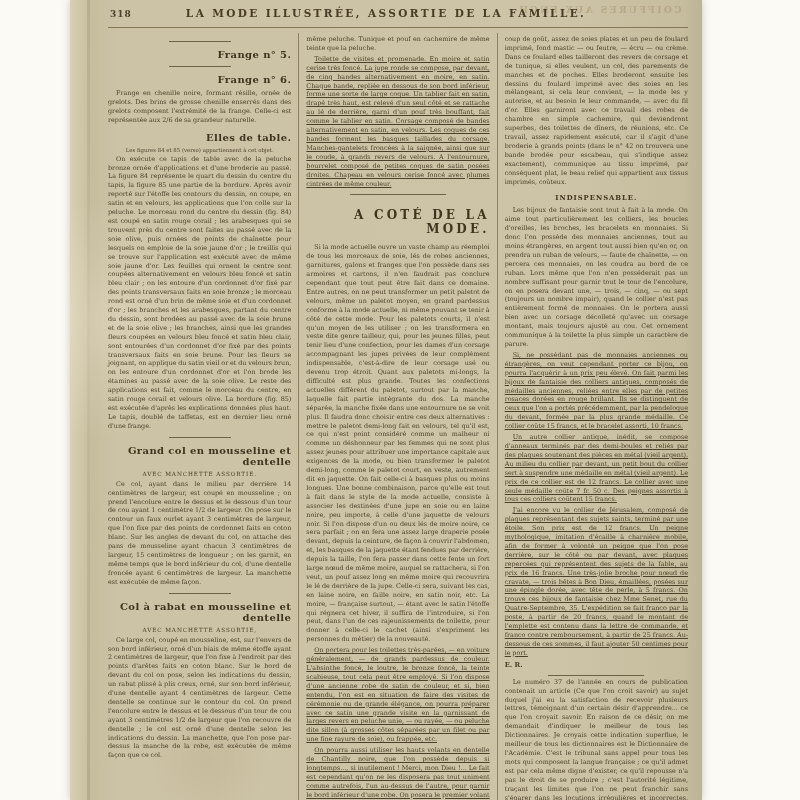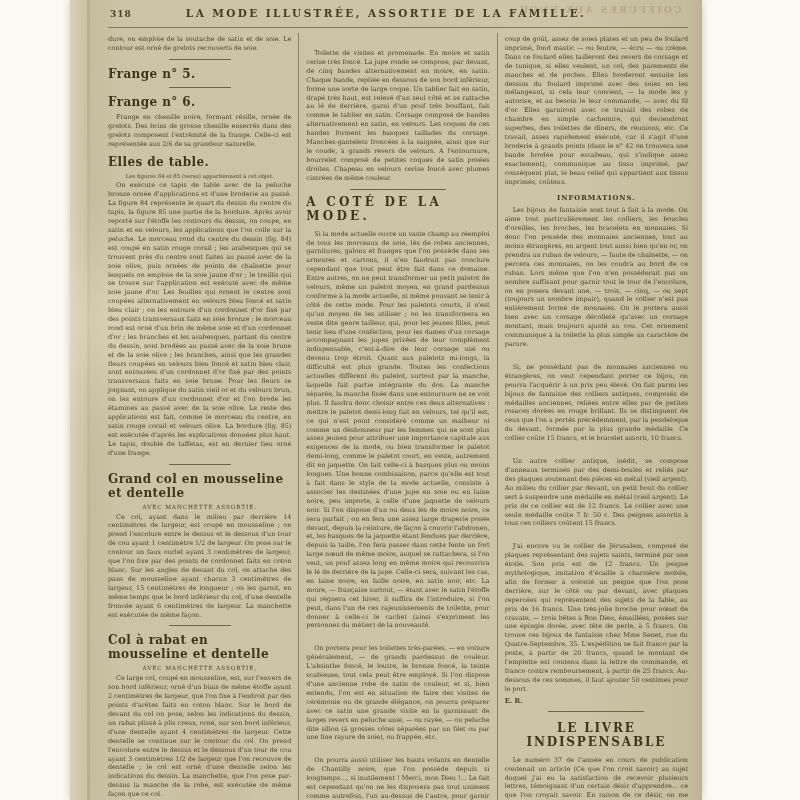--- a/index.html
+++ b/index.html
@@ -20,85 +20,84 @@
   .masthead{text-align:center;font-size:10.5px;font-weight:bold;letter-spacing:2.4px;color:#473c25;}
   .headrule{margin:4px 14px 0 38px;border-top:1px solid #857857;}
   .columns{display:flex;align-items:stretch;margin:5px 14px 0 38px;}
   .col{flex:1 1 0;padding:2px 7px 0 7px;min-height:745px;}
   .col.c1{padding-left:0;}
   .col.c3{padding-right:0;}
   .col + .col{border-left:1px solid rgba(120,107,75,0.75);}
   p.body{margin:0;font-size:6.4px;line-height:8.9px;text-align:justify;color:#4b4029;
          word-spacing:-0.2px;}
   p.indent{text-indent:8px;}
-  p.sp{margin-top:14px;}
-  .sec{margin:7px 0 4px;font-size:12px;font-weight:bold;text-align:left;letter-spacing:0.4px;color:#3f351e;}
+  p.sp{margin-top:2px;text-decoration:underline;}
+  .sec{margin:7px 0 4px;font-size:10px;font-weight:bold;text-align:right;letter-spacing:0.4px;color:#3f351e;}
   .sub{margin:0 0 3px;font-size:5.7px;text-align:center;letter-spacing:0.9px;color:#4b4029;}
   .note{margin:0 0 2px;font-size:5.4px;text-align:center;color:#4b4029;}
   .rule{width:62px;border-top:1px solid #6e6244;margin:6px auto 2px;}
   .rule.wide{width:96px;}
-  .bigtitle{margin:5px 0 7px;font-size:12px;font-weight:bold;text-align:left;letter-spacing:3.2px;color:#3f351e;}
+  .bigtitle{margin:13px 0 7px;font-size:12px;font-weight:bold;text-align:right;letter-spacing:3.2px;color:#3f351e;}
   .smalltitle{margin:8px 0 4px;font-size:6.8px;font-weight:bold;text-align:center;letter-spacing:1px;color:#42371f;}
   .livretitle{margin:9px 0 7px;font-size:12px;font-weight:bold;text-align:center;letter-spacing:1.8px;color:#3f351e;}
   .sig{margin:3px 26px 0 0;font-size:6.8px;font-weight:bold;text-align:left;color:#4b4029;}
 </style>
 </head>
 <body>
 
 <div class="canvas">
   <div class="page">
     <div class="ghost">COIFFURES AUX ENCH</div>
 
     <div class="header">
       <span class="pageno">318</span>
       <div class="masthead">LA MODE ILLUSTRÉE, ASSORTIE DE LA FAMILLE.</div>
     </div>
     <div class="headrule"></div>
 
     <div class="columns">
 
       <div class="col c1">
-        <p class="body">dure, on emploie de la soutache de satin et de soie. Le contour est orné de grelots recouverts de soie.</p>
         <div class="rule"></div>
         <h3 class="sec">Frange n° 5.</h3>
         <div class="rule"></div>
         <h3 class="sec">Frange n° 6.</h3>
         <p class="body indent">Frange en chenille noire, formant résille, ornée de grelots. Des brins de grosse chenille enserrés dans des grelots composent l'extrémité de la frange. Celle-ci est représentée aux 2/6 de sa grandeur naturelle.</p>
         <h3 class="sec">Elles de table.</h3>
         <p class="note">Les figures 84 et 85 (verso) appartiennent à cet objet.</p>
         <p class="body indent">On exécute ce tapis de table avec de la peluche bronze ornée d'applications et d'une broderie au passé. La figure 84 représente le quart du dessin du centre du tapis, la figure 85 une partie de la bordure. Après avoir reporté sur l'étoffe les contours du dessin, on coupe, en satin et en velours, les applications que l'on colle sur la peluche. Le morceau rond du centre du dessin (fig. 84) est coupé en satin rouge corail ; les arabesques qui se trouvent près du centre sont faites au passé avec de la soie olive, puis ornées de points de chaînette pour lesquels on emploie de la soie jaune d'or ; le treillis qui se trouve sur l'application est exécuté avec de même soie jaune d'or. Les feuilles qui ornent le centre sont coupées alternativement en velours bleu foncé et satin bleu clair ; on les entoure d'un cordonnet d'or fixé par des points transversaux faits en soie bronze ; le morceau rond est orné d'un brin de même soie et d'un cordonnet d'or ; les branches et les arabesques, partant du centre du dessin, sont brodées au passé avec de la soie brune et de la soie olive ; les branches, ainsi que les grandes fleurs coupées en velours bleu foncé et satin bleu clair, sont entourées d'un cordonnet d'or fixé par des points transversaux faits en soie brune. Pour les fleurs se joignant, on applique du satin vieil or et du velours brun, on les entoure d'un cordonnet d'or et l'on brode les étamines au passé avec de la soie olive. Le reste des applications est fait, comme le morceau du centre, en satin rouge corail et velours olive. La bordure (fig. 85) est exécutée d'après les explications données plus haut. Le tapis, doublé de taffetas, est en dernier lieu orné d'une frange.</p>
         <div class="rule"></div>
         <h3 class="sec">Grand col en mousseline et dentelle</h3>
         <p class="sub">AVEC MANCHETTE ASSORTIE.</p>
         <p class="body indent">Ce col, ayant dans le milieu par derrière 14 centimètres de largeur, est coupé en mousseline ; on prend l'encolure entre le dessus et le dessous d'un tour de cou ayant 1 centimètre 1/2 de largeur. On pose sur le contour un faux ourlet ayant 3 centimètres de largeur, que l'on fixe par des points de cordonnet faits en coton blanc. Sur les angles de devant du col, on attache des pans de mousseline ayant chacun 3 centimètres de largeur, 15 centimètres de longueur ; on les garnit, en même temps que le bord inférieur du col, d'une dentelle froncée ayant 6 centimètres de largeur. La manchette est exécutée de même façon.</p>
         <div class="rule"></div>
         <h3 class="sec">Col à rabat en mousseline et dentelle</h3>
         <p class="sub">AVEC MANCHETTE ASSORTIE,</p>
         <p class="body indent">Ce large col, coupé en mousseline, est, sur l'envers de son bord inférieur, orné d'un biais de même étoffe ayant 2 centimètres de largeur, que l'on fixe à l'endroit par des points d'arêtes faits en coton blanc. Sur le bord de devant du col on pose, selon les indications du dessin, un rabat plissé à plis creux, orné, sur son bord inférieur, d'une dentelle ayant 4 centimètres de largeur. Cette dentelle se continue sur le contour du col. On prend l'encolure entre le dessus et le dessous d'un tour de cou ayant 3 centimètres 1/2 de largeur que l'on recouvre de dentelle ; le col est orné d'une dentelle selon les indications du dessin. La manchette, que l'on pose par-dessus la manche de la robe, est exécutée de même façon que ce col.</p>
 
       </div>
 
       <div class="col c2">
+        <p class="body">même peluche. Tunique et pouf en cachemire de même teinte que la peluche.</p>
         <p class="body indent sp">Toilette de visites et promenade. En moire et satin cerise très foncé. La jupe ronde se compose, par devant, de cinq bandes alternativement en moire, en satin. Chaque bande, repliée en dessous de son bord inférieur, forme une sorte de large coque. Un tablier fait en satin, drapé très haut, est relevé d'un seul côté et se rattache au lé de derrière, garni d'un pouf très bouffant, fait comme le tablier en satin. Corsage composé de bandes alternativement en satin, en velours. Les coques de ces bandes forment les basques taillades du corsage. Manches-gantelets froncées à la saignée, ainsi que sur le coude, à grands revers de velours. A l'entournure, bourrelet composé de petites coques de satin posées droites. Chapeau en velours cerise foncé avec plumes cintrées de même couleur.</p>
         <div class="rule wide"></div>
         <h2 class="bigtitle">A COTÉ DE LA MODE.</h2>
         <p class="body indent">Si la mode actuelle ouvre un vaste champ au réemploi de tous les morceaux de soie, lés de robes anciennes, garnitures, galons et franges que l'on possède dans ses armoires et cartons, il n'en faudrait pas conclure cependant que tout peut être fait dans ce domaine. Entre autres, on ne peut transformer un petit paletot de velours, même un paletot moyen, en grand pardessus conforme à la mode actuelle, ni même pouvant se tenir à côté de cette mode. Pour les paletots courts, il n'est qu'un moyen de les utiliser ; on les transformera en veste dite genre tailleur, qui, pour les jeunes filles, peut tenir lieu d'une confection, pour les dames d'un corsage accompagnant les jupes privées de leur complément indispensable, c'est-à-dire de leur corsage usé ou devenu trop étroit. Quant aux paletots mi-longs, la difficulté est plus grande. Toutes les confections actuelles diffèrent du paletot, surtout par la manche, laquelle fait partie intégrante du dos. La manche séparée, la manche fixée dans une entournure ne se voit plus. Il faudra donc choisir entre ces deux alternatives : mettre le paletot demi-long fait en velours, tel qu'il est, ce qui n'est point considéré comme un malheur ni comme un déshonneur par les femmes qui ne sont plus assez jeunes pour attribuer une importance capitale aux exigences de la mode, ou bien transformer le paletot demi-long, comme le paletot court, en veste, autrement dit en jaquette. On fait celle-ci à basques plus ou moins longues. Une bonne combinaison, parce qu'elle est tout à fait dans le style de la mode actuelle, consiste à associer les destinées d'une jupe en soie ou en laine noire, peu importe, à celle d'une jaquette de velours noir. Si l'on dispose d'un ou deux lés de moire noire, ce sera parfait ; on en fera une assez large draperie posée devant, depuis la ceinture, de façon à couvrir l'abdomen, et, les basques de la jaquette étant fendues par derrière, depuis la taille, l'on fera passer dans cette fente un fort large nœud de même moire, auquel se rattachera, si l'on veut, un pouf assez long en même moire qui recouvrira le lé de derrière de la jupe. Celle-ci sera, suivant les cas, en laine noire, en faille noire, en satin noir, etc. La moire, — française surtout, — étant avec le satin l'étoffe qui régnera cet hiver, il suffira de l'introduire, si l'on peut, dans l'un de ces rajeunissements de toilette, pour donner à celle-ci le cachet (ainsi s'expriment les personnes du métier) de la nouveauté.</p>
         <p class="body indent sp">On portera pour les toilettes très-parées, — en voiture généralement, — de grands pardessus de couleur. L'absinthe foncé, le loutre, le bronze foncé, la teinte scabieuse, tout cela peut être employé. Si l'on dispose d'une ancienne robe de satin de couleur, et si, bien entendu, l'on est en situation de faire des visites de cérémonie ou de grande élégance, on pourra préparer avec ce satin une grande visite en la garnissant de larges revers en peluche unie, — ou rayée, — ou peluche dite sillon (à grosses côtes séparées par un filet ou par une fine rayure de soie), ou frappée, etc.</p>
         <p class="body indent sp">On pourra aussi utiliser les hauts volants en dentelle de Chantilly noire, que l'on possède depuis si longtemps..., si inutilement ! Merci, mon Dieu !... Le fait est cependant qu'on ne les disposera pas tout uniment comme autrefois, l'un au-dessus de l'autre, pour garnir le bord inférieur d'une robe. On posera le premier volant (presque plat sur le devant, froncé sur les côtés) à la hauteur de la ceinture d'une jupe, c'est-à-dire au bas de cette ceinture, ou, suivant la forme des corsages, sous le bord inférieur de ceux-ci. Le second volant, posé comme le précédent, presque plat, quant au lé de devant, devra être placé à 10 centimètres (au moins) de distance du bord inférieur de la jupe. Cet espace de 10 centimètres sera occupé par un volant ou bien un bouillonné de même étoffe que la jupe, et ledit volant ou bouillonné se répétera (plus large) entre le premier et le second volant de dentelle.</p>
 
       </div>
 
       <div class="col c3">
         <p class="body">coup de goût, assez de soies plates et un peu de foulard imprimé, fond mastic — ou feutre, — écru — ou crème. Dans ce foulard elles tailleront des revers de corsage et de tunique, si elles veulent, un col, des parements de manches et de poches. Elles broderont ensuite les dessins du foulard imprimé avec des soies en les mélangeant, si cela leur convient, — la mode les y autorise, et au besoin le leur commande, — avec du fil d'or. Elles garniront avec ce travail des robes de chambre en simple cachemire, qui deviendront superbes, des toilettes de dîners, de réunions, etc. Ce travail, assez rapidement exécuté, car il s'agit d'une broderie à grands points (dans le n° 42 on trouvera une bande brodée pour escabeau, qui s'indique assez exactement), communique au tissu imprimé, par conséquent plat, le beau relief qui appartient aux tissus imprimés, coûteux.</p>
-        <h3 class="smalltitle">INFORMATIONS.</h3>
+        <h3 class="smalltitle">INDISPENSABLE.</h3>
         <p class="body indent">Les bijoux de fantaisie sont tout à fait à la mode. On aime tout particulièrement les colliers, les boucles d'oreilles, les broches, les bracelets en monnaies. Si donc l'on possède des monnaies anciennes, tout au moins étrangères, en argent tout aussi bien qu'en or, on prendra un ruban de velours, — faute de chaînette, — on percera ces monnaies, on les coudra au bord de ce ruban. Lors même que l'on n'en posséderait pas un nombre suffisant pour garnir tout le tour de l'encolure, on en posera devant une, — trois, — cinq, — ou sept (toujours un nombre impair), quand le collier n'est pas entièrement formé de monnaies. On le portera aussi bien avec un corsage décolleté qu'avec un corsage montant, mais toujours ajusté au cou. Cet ornement communique à la toilette la plus simple un caractère de parure.</p>
         <p class="body indent sp">Si, ne possédant pas de monnaies anciennes ou étrangères, on veut cependant porter ce bijou, on pourra l'acquérir à un prix peu élevé. On fait parmi les bijoux de fantaisie des colliers antiques, composés de médailles anciennes, reliées entre elles par de petites rosaces dorées en rouge brillant. Ils se distinguent de ceux que l'on a portés précédemment, par la pendeloque du devant, formée par la plus grande médaille. Ce collier coûte 15 francs, et le bracelet assorti, 10 francs.</p>
         <p class="body indent sp">Un autre collier antique, inédit, se compose d'anneaux terminés par des demi-boules et reliés par des plaques soutenant des pièces en métal (vieil argent). Au milieu du collier par devant, un petit bout du collier sert à suspendre une médaille en métal (vieil argent). Le prix de ce collier est de 12 francs. Le collier avec une seule médaille coûte 7 fr. 50 c. Des peignes assortis à tous ces colliers coûtent 15 francs.</p>
         <p class="body indent sp">J'ai encore vu le collier de Jérusalem, composé de plaques représentant des sujets saints, terminé par une étoile. Son prix est de 12 francs. Un peigne mythologique, imitation d'écaille à charnière mobile, afin de former à volonté un peigne que l'on pose derrière, sur le côté ou par devant, avec plaques repercées qui représentent des sujets de la fable, au prix de 16 francs. Une très-jolie broche pour nœud de cravate, — trois bêtes à Bon Dieu, émaillées, posées sur une épingle dorée, avec tête de perle, à 5 francs. On trouve ces bijoux de fantaisie chez Mme Senet, rue du Quatre-Septembre, 35. L'expédition se fait franco par la poste, à partir de 20 francs, quand le montant de l'emplette est contenu dans la lettre de commande, et franco contre remboursement, à partir de 25 francs. Au-dessous de ces sommes, il faut ajouter 50 centimes pour le port.</p>
         <p class="sig">E. R.</p>
         <div class="rule wide"></div>
-        <h2 class="livretitle">LE LIVRE INDISPENSABLE</h2>
         <p class="body indent">Le numéro 37 de l'année en cours de publication contenait un article (Ce que l'on croit savoir) au sujet duquel j'ai eu la satisfaction de recevoir plusieurs lettres, témoignant d'un certain désir d'apprendre... ce que l'on croyait savoir. En raison de ce désir, on me demandait d'indiquer le meilleur de tous les Dictionnaires. Je croyais cette indication superflue, le meilleur de tous les dictionnaires est le Dictionnaire de l'Académie. C'est le tribunal sans appel pour tous les mots qui composent la langue française ; ce qu'il admet est par cela même digne d'exister, ce qu'il repousse n'a pas le droit de se produire ; c'est l'autorité légitime, traçant les limites que l'on ne peut franchir sans s'égarer dans les locutions irrégulières et incorrectes. Ce dictionnaire, contenu en deux volumes in-quarto, est imprimé en caractères nets, visibles, même pour les vues fatiguées. On y trouve les diverses interprétations de chaque mot et l'indication des cas dans lesquels on l'applique. C'est le dictionnaire adopté par les tribunaux et dont les définitions font loi en matière de jurisprudence. Le prix de ce dictionnaire est, broché, de 36 fr., relié, de 46 fr. Les abonnés de la Mode illustrée le peuvent acquérir chez Firmin-Didot,</p>
       </div>
 
     </div>
   </div>
 </div>
 
 </body></html>

